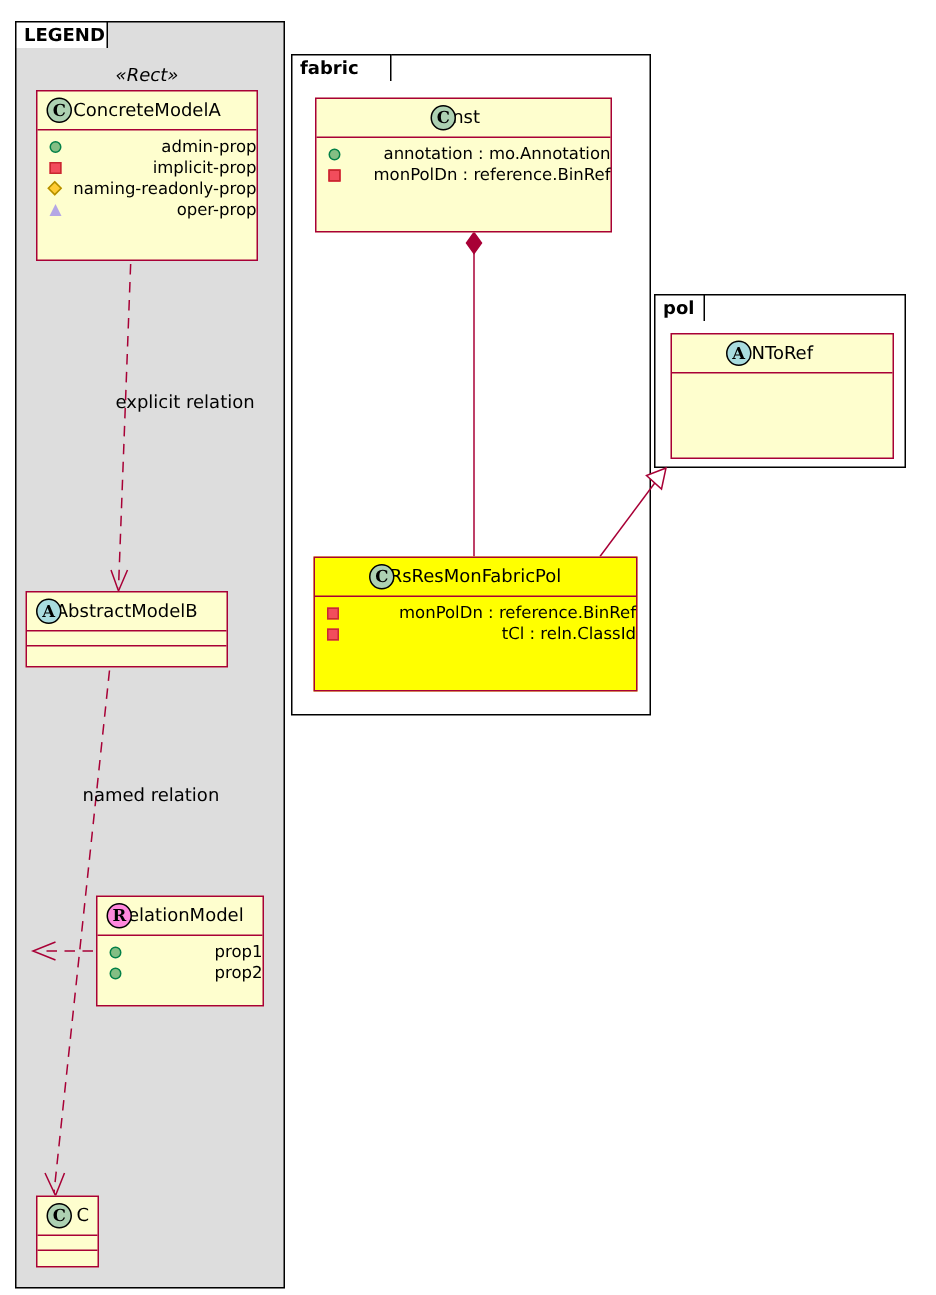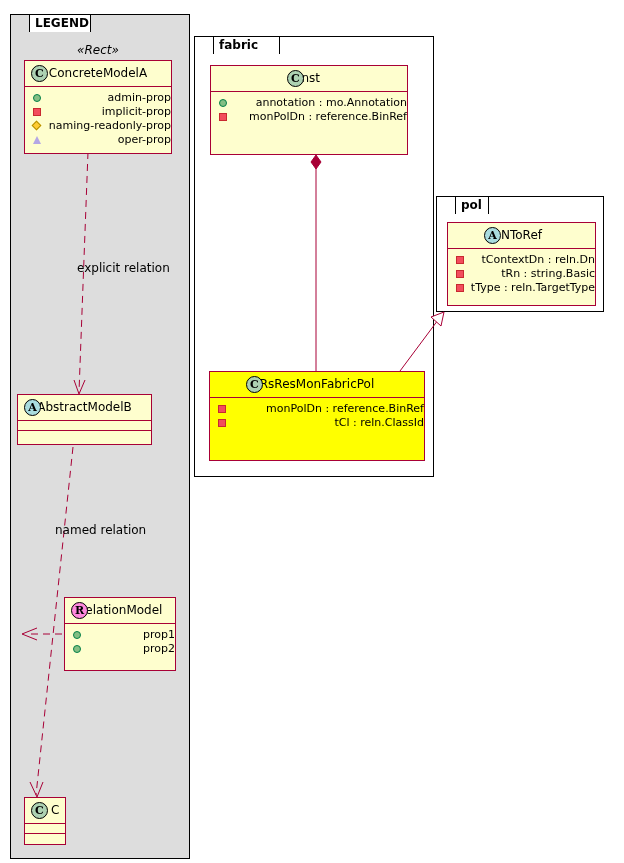--- a/index.html
+++ b/index.html
@@ -36,21 +36,20 @@
     box-sizing: border-box;
     border: 1px solid #000000;
     border-bottom: none;
     background: #ffffff;
     font-size: 12px;
     font-weight: bold;
     color: #000000;
     line-height: 17px;
     padding-left: 5px;
     white-space: nowrap;
-    margin-left: 19px;
   }
   .pkg-body-legend { background: #dddddd; }
   .pkg-body-plain  { background: #ffffff; }
 
   
   .cls {
     position: absolute;
     box-sizing: border-box;
     border: 1px solid #a80036;
     background: #fefece;
@@ -191,21 +190,21 @@
     <polygon points="316,155 311,162 316,169 321,162" fill="#a80036" stroke="#a80036" stroke-width="1"></polygon>
 
      NToRef generalization --&gt;
     <line x1="400" y1="371" x2="438" y2="320" stroke="#a80036" stroke-width="1"></line>
     <polygon points="444,312 431,317 441,326" fill="#ffffff" stroke="#a80036" stroke-width="1"></polygon>
   </svg>
 
   <div class="edge-label" style="left:77px; top:261px;">explicit relation</div>
   <div class="edge-label" style="left:55px; top:523px;">named relation</div>
 
-  <div class="cls" style="left:24px; top:60px; width:148px; height:94px;">
+  <div class="cls" style="left:24px; top:60px; width:148px; height:114px;">
     <div class="stereo" style="top:-18px;">«Rect»</div>
     <div class="cls-head">
       <span class="badge c">C</span>
       <span class="nm">ConcreteModelA</span>
     </div>
     <div class="attrs">
       <div class="attr"><span class="vis pub"></span><span>admin-prop</span></div>
       <div class="attr"><span class="vis priv"></span><span>implicit-prop</span></div>
       <div class="attr"><span class="vis pkgv"></span><span>naming-readonly-prop</span></div>
       <div class="attr"><span class="vis prot"></span><span>oper-prop</span></div>
@@ -264,20 +263,15 @@
       <div class="attr"><span class="vis priv"></span><span>monPolDn : reference.BinRef</span></div>
       <div class="attr"><span class="vis priv"></span><span>tCl : reln.ClassId</span></div>
     </div>
   </div>
 
   <div class="cls" style="left:447px; top:222px; width:149px; height:84px;">
     <div class="cls-head">
       <span class="badge a" style="left:36px;">A</span>
       <span class="nm italic">NToRef</span>
     </div>
-    <div class="attrs">
-      <div class="attr"><span class="vis priv"></span><span>tContextDn : reln.Dn</span></div>
-      <div class="attr"><span class="vis priv"></span><span>tRn : string.Basic</span></div>
-      <div class="attr"><span class="vis priv"></span><span>tType : reln.TargetType</span></div>
-    </div>
   </div>
 
 </div>
 
 </body></html>

